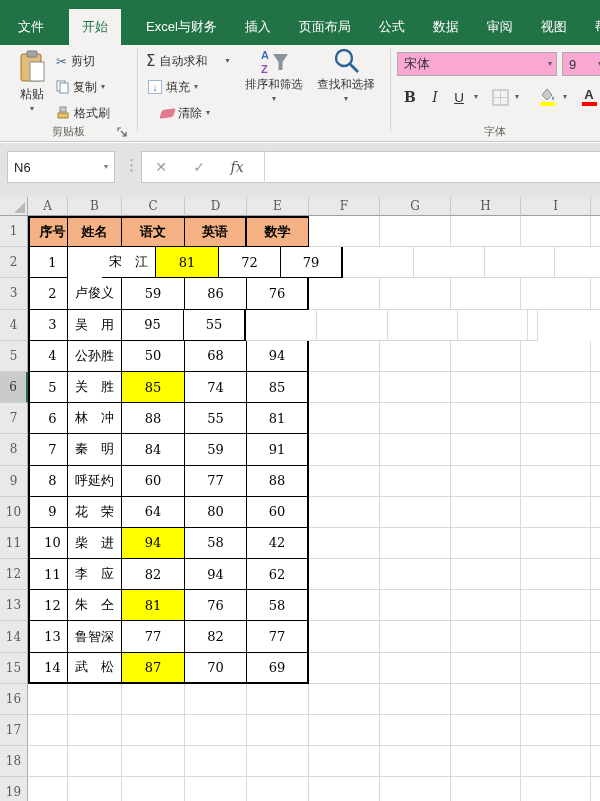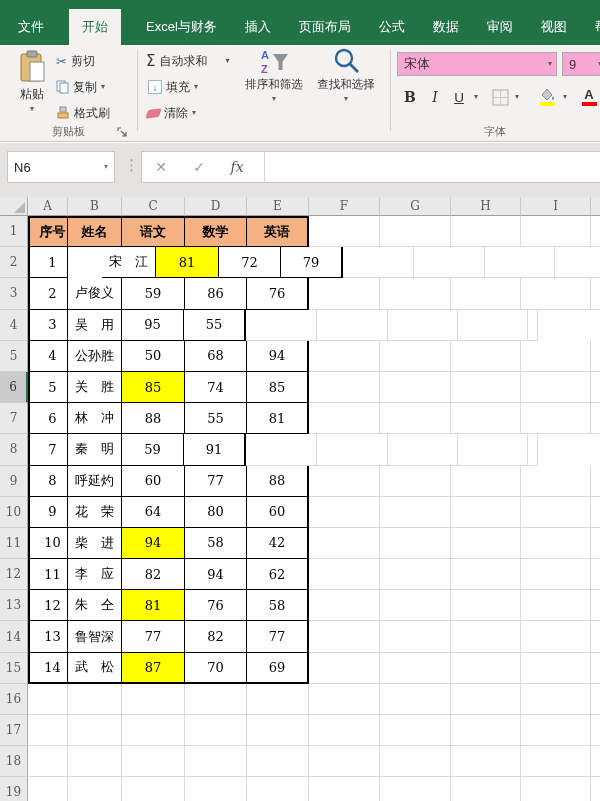--- a/index.html
+++ b/index.html
@@ -137,21 +137,21 @@
   <div class="rrow" style="left:146px; top:6px;">
     <span class="sum-icon">Σ</span>
     <span>自动求和</span>
     <span class="caret" style="margin-left:14px;">▾</span>
   </div>
   <div class="rrow" style="left:148px; top:32px;">
     <span class="fill-icon">↓</span>
     <span>填充</span>
     <span class="caret">▾</span>
   </div>
-  <div class="rrow" style="left:147px; top:58px;">
+  <div class="rrow" style="left:161px; top:58px;">
     <span class="eraser-icon"></span>
     <span>清除</span>
     <span class="caret">▾</span>
   </div>
 
   <div class="bigbtn" style="left:234px; width:80px;">
     <svg width="32" height="30" viewBox="0 0 32 30">
       <text x="3" y="13" font-size="11" font-weight="bold" fill="#3B6DBF" font-family="sans-serif">A</text>
       <text x="3" y="27" font-size="11" font-weight="bold" fill="#8A4FBF" font-family="sans-serif">Z</text>
       <path d="M15,8 H30 L24.5,16 V24 H20.5 V16 Z" fill="#8a9299"></path>
@@ -231,22 +231,22 @@
       <div class="gh" style="width: 71px;">G</div>
       <div class="gh" style="width: 70px;">H</div>
       <div class="gh" style="width: 70px;">I</div>
       <div class="gh" style="width: 10px;"></div>
     </div>
     <div class="grow">
       <div class="rh">1</div>
       <div class="cell th bl bt2" style="width: 40px;">序号</div>
       <div class="cell th bt2" style="width: 54px;">姓名</div>
       <div class="cell th bt2" style="width: 63px;">语文</div>
+      <div class="cell th br2 bt2" style="width: 62px;">英语</div>
       <div class="cell th bt2" style="width: 62px;">数学</div>
-      <div class="cell th br2 bt2" style="width: 62px;">英语</div>
       <div class="cell" style="width: 71px;"></div>
       <div class="cell" style="width: 71px;"></div>
       <div class="cell" style="width: 70px;"></div>
       <div class="cell" style="width: 70px;"></div>
       <div class="cell" style="width: 10px;"></div>
     </div>
     <div class="grow">
       <div class="rh">2</div>
       <div class="cell td bl" style="width: 40px;">1</div>
       <div class="cell td" style="width: 54px; margin-left: 34px;">宋　江</div>
@@ -320,20 +320,21 @@
       <div class="cell" style="width: 71px;"></div>
       <div class="cell" style="width: 71px;"></div>
       <div class="cell" style="width: 70px;"></div>
       <div class="cell" style="width: 70px;"></div>
       <div class="cell" style="width: 10px;"></div>
     </div>
     <div class="grow">
       <div class="rh">8</div>
       <div class="cell td bl" style="width: 40px;">7</div>
       <div class="cell td" style="width: 54px;">秦　明</div>
+      <div class="cell td" style="width: 63px;">84</div>
       <div class="cell td" style="width: 62px;">59</div>
       <div class="cell td br2" style="width: 62px;">91</div>
       <div class="cell" style="width: 71px;"></div>
       <div class="cell" style="width: 71px;"></div>
       <div class="cell" style="width: 70px;"></div>
       <div class="cell" style="width: 70px;"></div>
       <div class="cell" style="width: 10px;"></div>
     </div>
     <div class="grow">
       <div class="rh">9</div>

